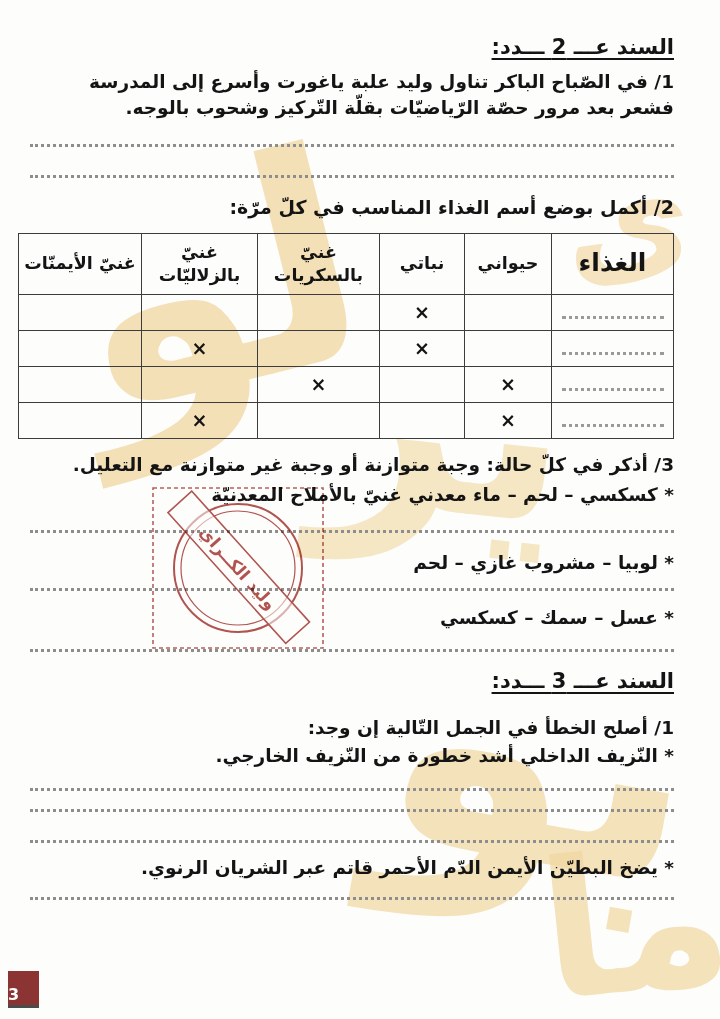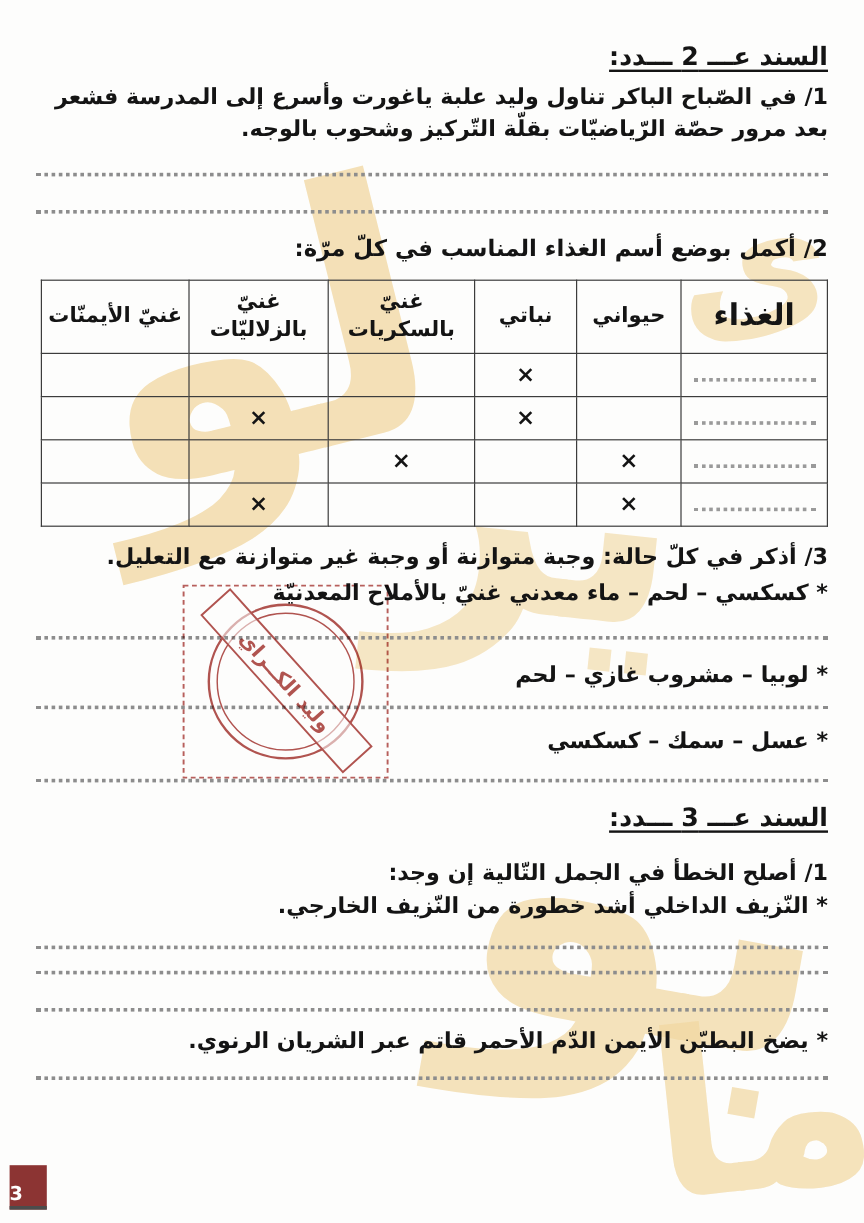--- a/index.html
+++ b/index.html
@@ -11,21 +11,21 @@
   }
   
   .wm{
     position:absolute;z-index:0;pointer-events:none;
     color:#f1d7a0;opacity:.75;line-height:1;
     font-family:"DejaVu Sans",sans-serif;font-weight:bold;
   }
   
   .page{
     position:relative;z-index:1;direction:rtl;
-    padding:34px 30px 0 30px;
+    padding:34px 46px 0 30px;
   }
   .section-heading{
     font-size:21px;line-height:1.3;margin:0;
     text-decoration:underline;text-decoration-thickness:2px;text-underline-offset:4px;
   }
   .bodytext{font-size:18.5px;line-height:1.38;margin:0;}
   .intro{margin-top:8px;}
   .dotline{height:0;border-bottom:3px dotted #8d8d8d;}
   .dl-1{margin-top:24px;} .dl-2{margin-top:28px;}
   .q2{margin-top:16px;font-size:19px;}

